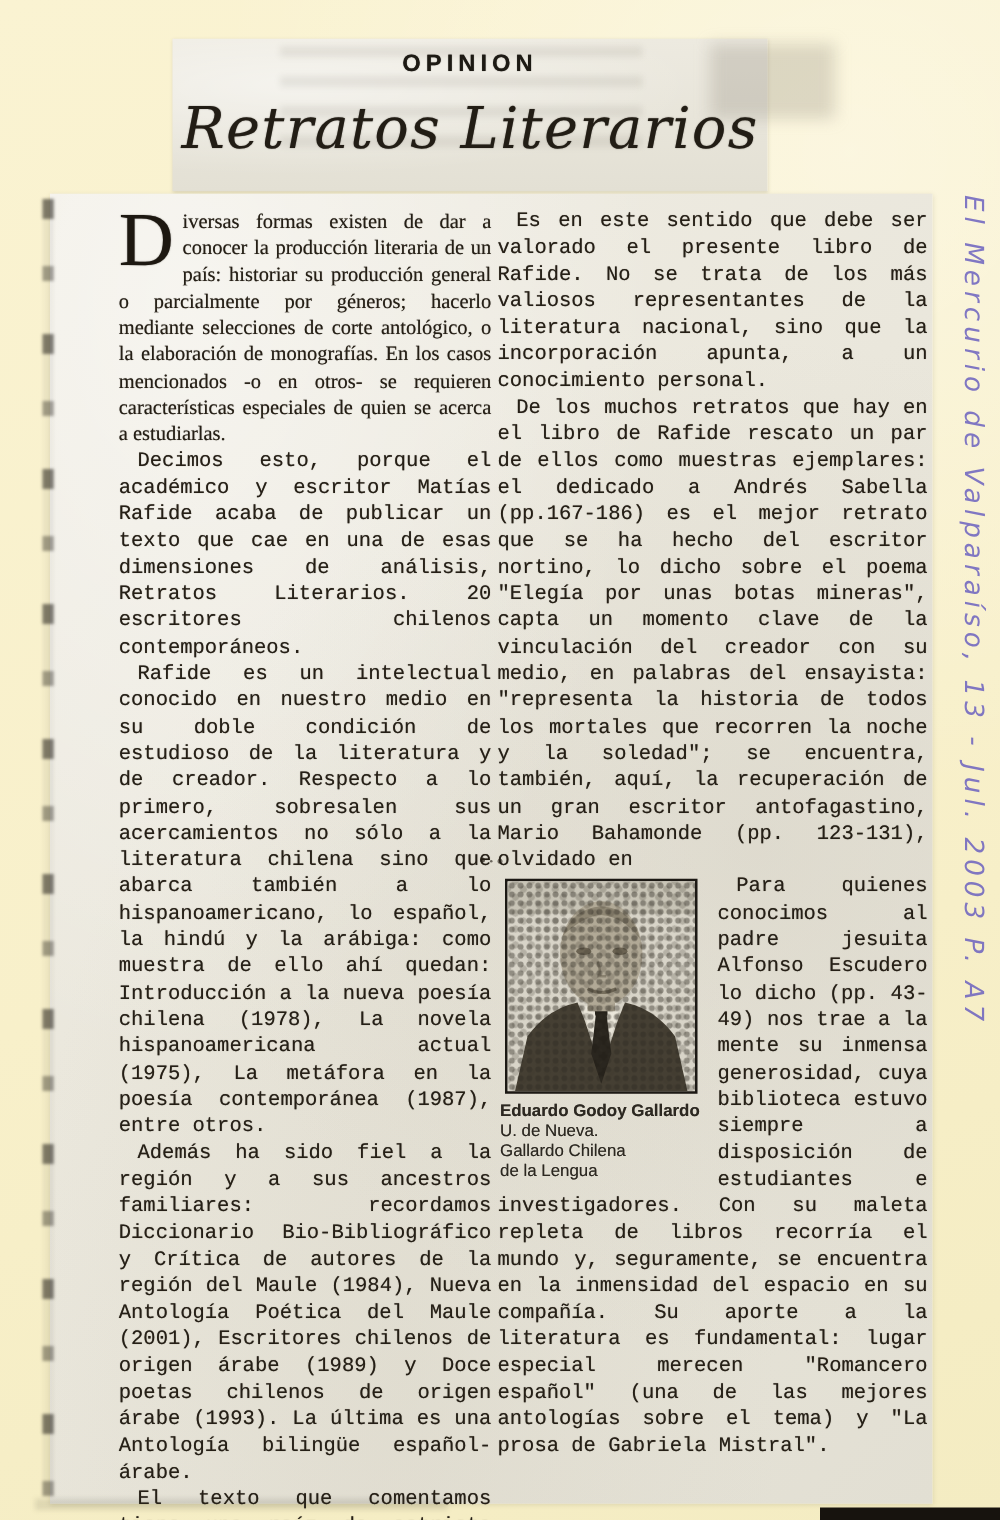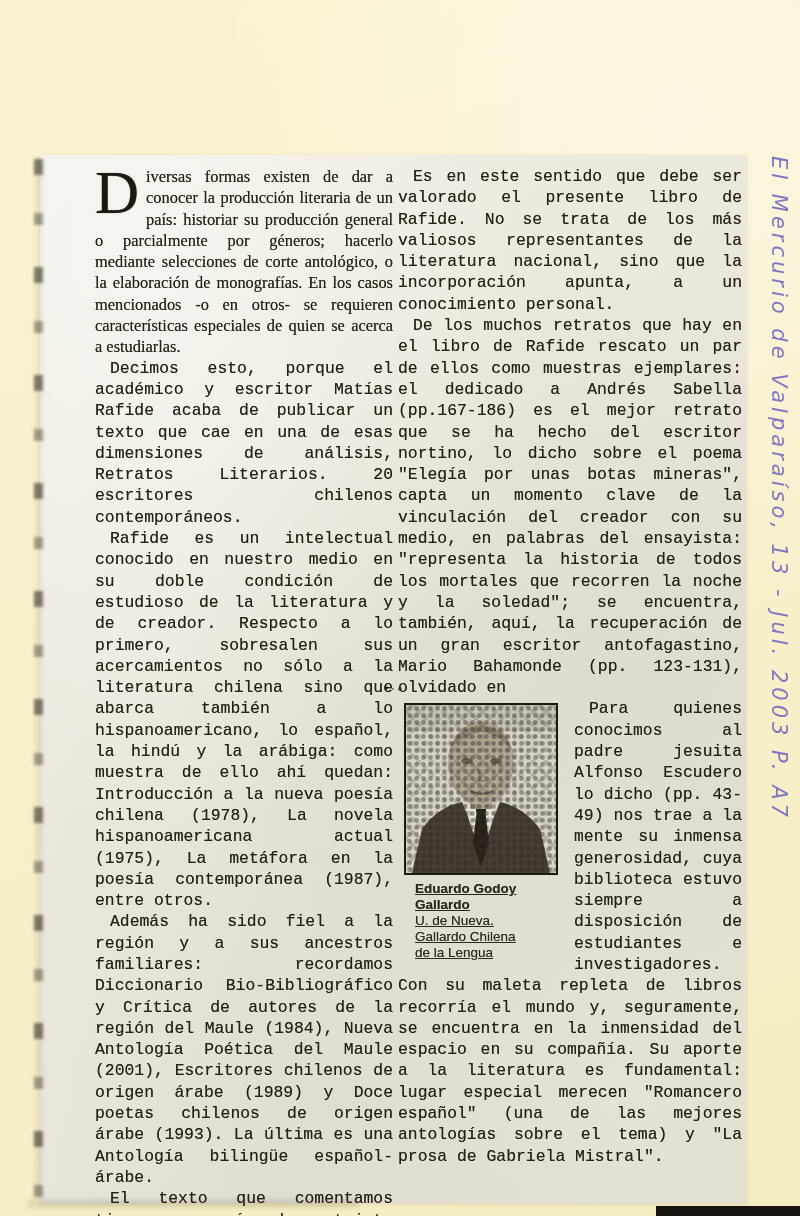--- a/index.html
+++ b/index.html
@@ -75,24 +75,23 @@
   }
 
   
   .photo-block{float:left;width:164px;margin:5px 12px 4px 0;}
   .photo-frame{
     width:150px;height:168px;border:2px solid #1c1914;margin-left:6px;
     background:#d6d2c6;overflow:hidden;
   }
   .photo-frame svg{display:block;}
   .photo-caption{
-    margin:6px 0 0 17px;font-family:"Liberation Sans", sans-serif;
+    margin:6px 0 0 2px;font-family:"Liberation Sans", sans-serif;
     font-size:13.5px;line-height:16px;color:#2c2821;text-align:left;text-indent:0;
     text-shadow:0 0 .5px rgba(44,40,33,.6);
-    text-decoration:underline;
   }
   .photo-caption .cap-name{font-weight:bold;}
 
   
   .annotation{
     position:absolute;left:791px;top:156px;width:834px;height:38px;
     transform:rotate(90deg);transform-origin:0 0;
     font-family:"DejaVu Sans", sans-serif;font-style:italic;
     font-size:21px;letter-spacing:4px;color:#7066c0;opacity:.88;
     white-space:nowrap;
@@ -101,20 +100,26 @@
   
   .bottom-bar{position:absolute;left:656px;top:1206px;width:144px;height:10px;background:#17130e;}
   .bottom-smudge{position:absolute;left:28px;top:1199px;width:330px;height:9px;
     background:rgba(60,55,44,.12);filter:blur(2px);}
 </style>
 </head>
 <body>
 
 <div class="page">
 
+  <div class="masthead">
+    <div class="bleed-a"></div>
+    <div class="bleed-b"></div>
+    <div class="section-label">OPINION</div>
+    <div class="article-title">Retratos Literarios</div>
+  </div>
 
   <div class="clip">
     <div class="clip-edge"></div>
     <div class="gutter-mark"></div>
 
     <div class="col col1">
       <p><span class="drop-cap">D</span><span>iversas formas existen de dar a conocer la producción literaria de un país: historiar su producción general o parcialmente por géneros; hacerlo mediante selecciones de corte antológico, o la elaboración de monografías. En los casos mencionados -o en otros- se requieren características especiales de quien se acerca a estudiarlas.</span></p>
       <p class="ind">Decimos esto, porque el académico y escritor Matías Rafide acaba de publicar un texto que cae en una de esas dimensiones de análisis, Retratos Literarios. 20 escritores chilenos contemporáneos.</p>
       <p class="ind">Rafide es un intelectual conocido en nuestro medio en su doble condición de estudioso de la literatura  y de creador. Respecto a lo primero, sobresalen sus acercamientos no sólo a la literatura chilena sino que abarca también a lo hispanoamericano, lo español, la hindú y la arábiga: como muestra de ello ahí quedan: Introducción a la nueva poesía chilena (1978), La novela hispanoamericana actual (1975), La metáfora en la poesía contemporánea (1987), entre otros.</p>
       <p class="ind">Además ha sido fiel a la región y a sus ancestros familiares: recordamos Diccionario Bio-Bibliográfico y Crítica de autores de la región del Maule (1984), Nueva Antología Poética del Maule (2001), Escritores chilenos de origen árabe (1989) y Doce poetas chilenos de origen árabe (1993). La última es una Antología bilingüe español-árabe.</p>

